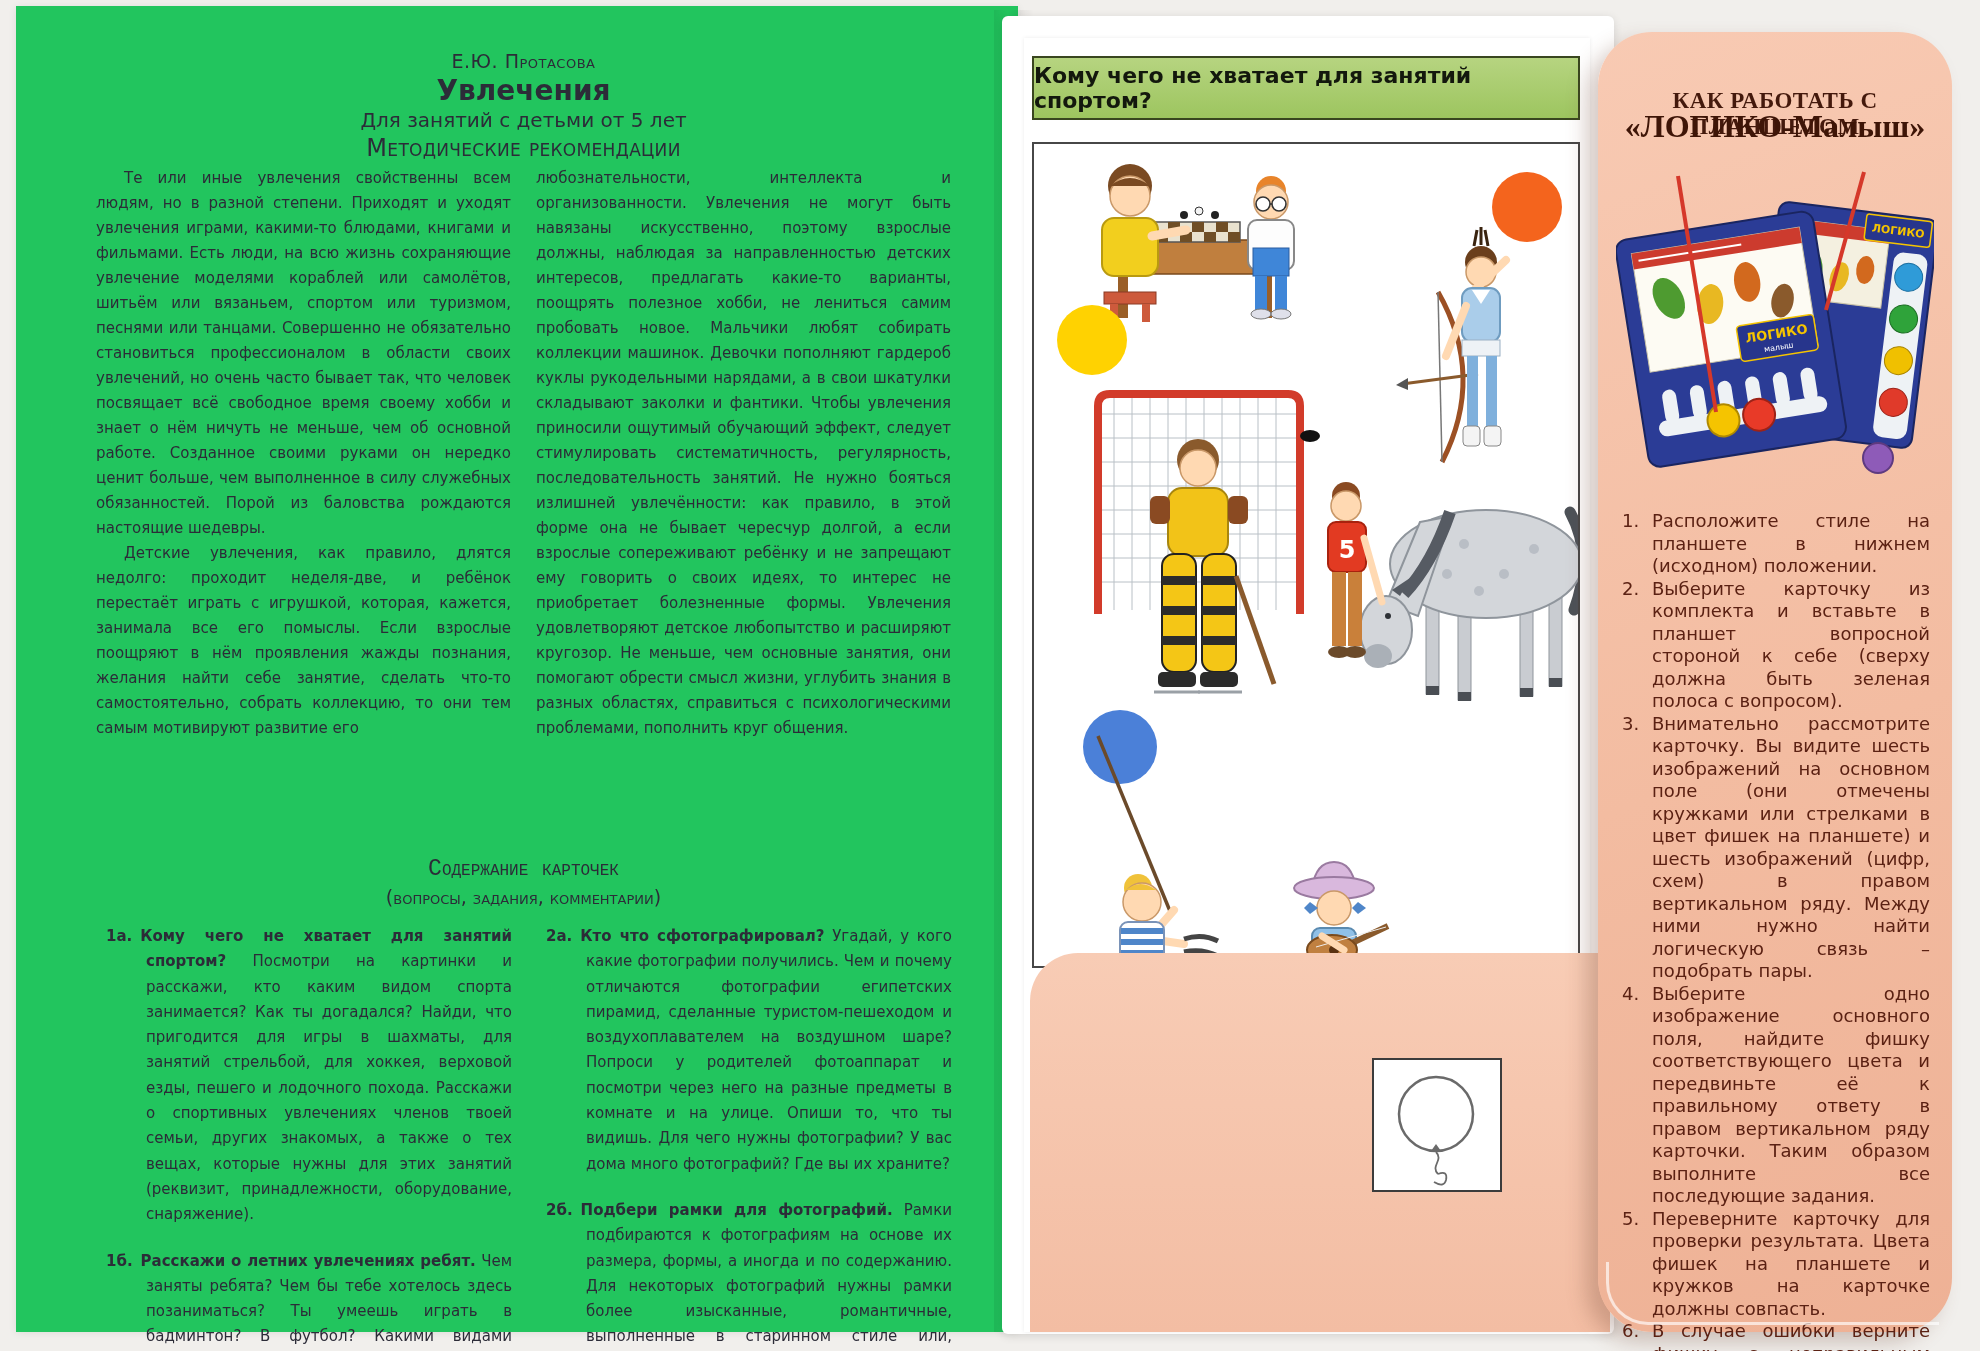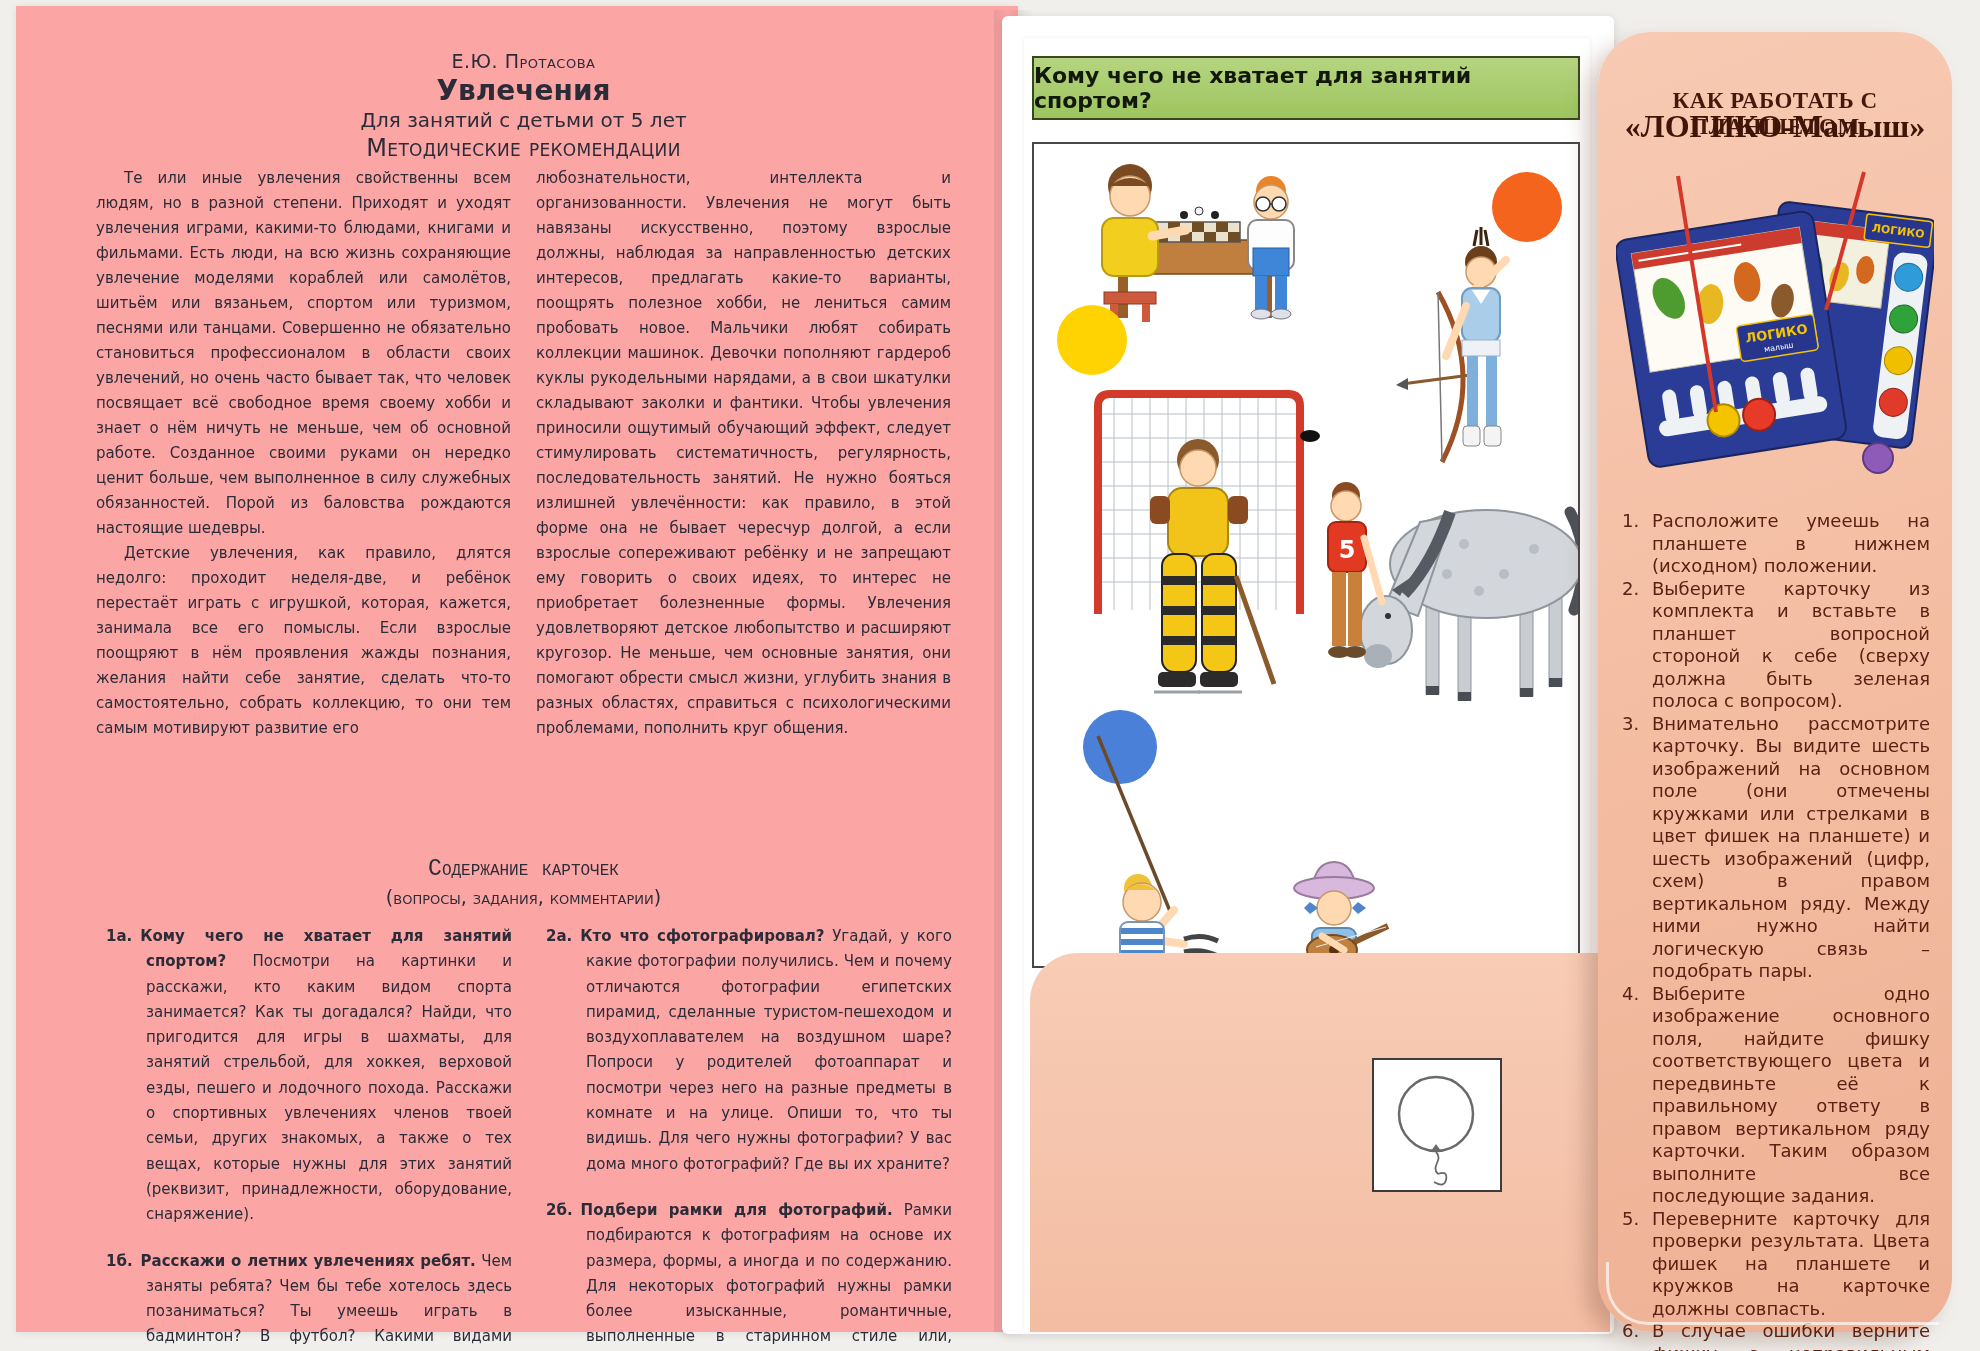--- a/index.html
+++ b/index.html
@@ -1,20 +1,20 @@
 <!DOCTYPE html>
 <html><head>
 <meta charset="utf-8">
 <style>
   html,body{margin:0;padding:0;background:#f0eeeb;}
   #photo{position:relative;width:1980px;height:1351px;background:#f1efec;overflow:hidden;
          font-family:"DejaVu Sans",sans-serif;color:#2c2c38;}
   .abs{position:absolute;}
   
-  #left-page{left:16px;top:6px;width:1002px;height:1326px;background:#fca5a5;
+  #left-page{left:16px;top:6px;width:1002px;height:1326px;background:#22c55e;
              box-shadow:0 1px 8px rgba(0,0,0,.08);z-index:1;}
   .pagehead{position:absolute;left:80px;width:855px;text-align:center;}
   #author{top:44px;font-size:19px;font-variant:small-caps;letter-spacing:.5px;}
   #title{top:68px;font-size:28px;font-weight:bold;}
   #subtitle{top:102px;font-size:20px;}
   #mr-head{top:128px;font-size:24px;font-variant:small-caps;letter-spacing:.3px;}
   .tcol{position:absolute;top:160px;width:415px;font-size:15px;line-height:25px;text-align:justify;}
   #col1{left:80px;} #col2{left:520px;}
   .bp{margin:0;text-indent:28px;}
   .bp.noind{text-indent:0;}
@@ -337,21 +337,21 @@
         <circle cx="131" cy="249" r="16" fill="#e83a28" stroke="#9c2218" stroke-width="2"></circle>
       </g>
       <circle cx="262" cy="288" r="15" fill="#8e5bb8" stroke="#5e3a80" stroke-width="2"></circle>
       <line x1="62" y1="6" x2="100" y2="242" stroke="#d5382a" stroke-width="4"></line>
       <line x1="248" y1="2" x2="210" y2="140" stroke="#d5382a" stroke-width="4"></line>
     </svg>
 
     <div id="steps">
       <div class="step">
           <span class="sn">1.</span>
-          <span class="st">Расположите умеешь на планшете в нижнем (исходном) положении.</span>
+          <span class="st">Расположите стиле на планшете в нижнем (исходном) положении.</span>
         </div>
       <div class="step">
           <span class="sn">2.</span>
           <span class="st">Выберите карточку из комплекта и вставьте в планшет вопросной стороной к себе (сверху должна быть зеленая полоса с вопросом).</span>
         </div>
       <div class="step">
           <span class="sn">3.</span>
           <span class="st">Внимательно рассмотрите карточку. Вы видите шесть изображений на основном поле (они отмечены кружками или стрелками в цвет фишек на планшете) и шесть изображений (цифр, схем) в правом вертикальном ряду. Между ними нужно найти логическую связь – подобрать пары.</span>
         </div>
       <div class="step">

